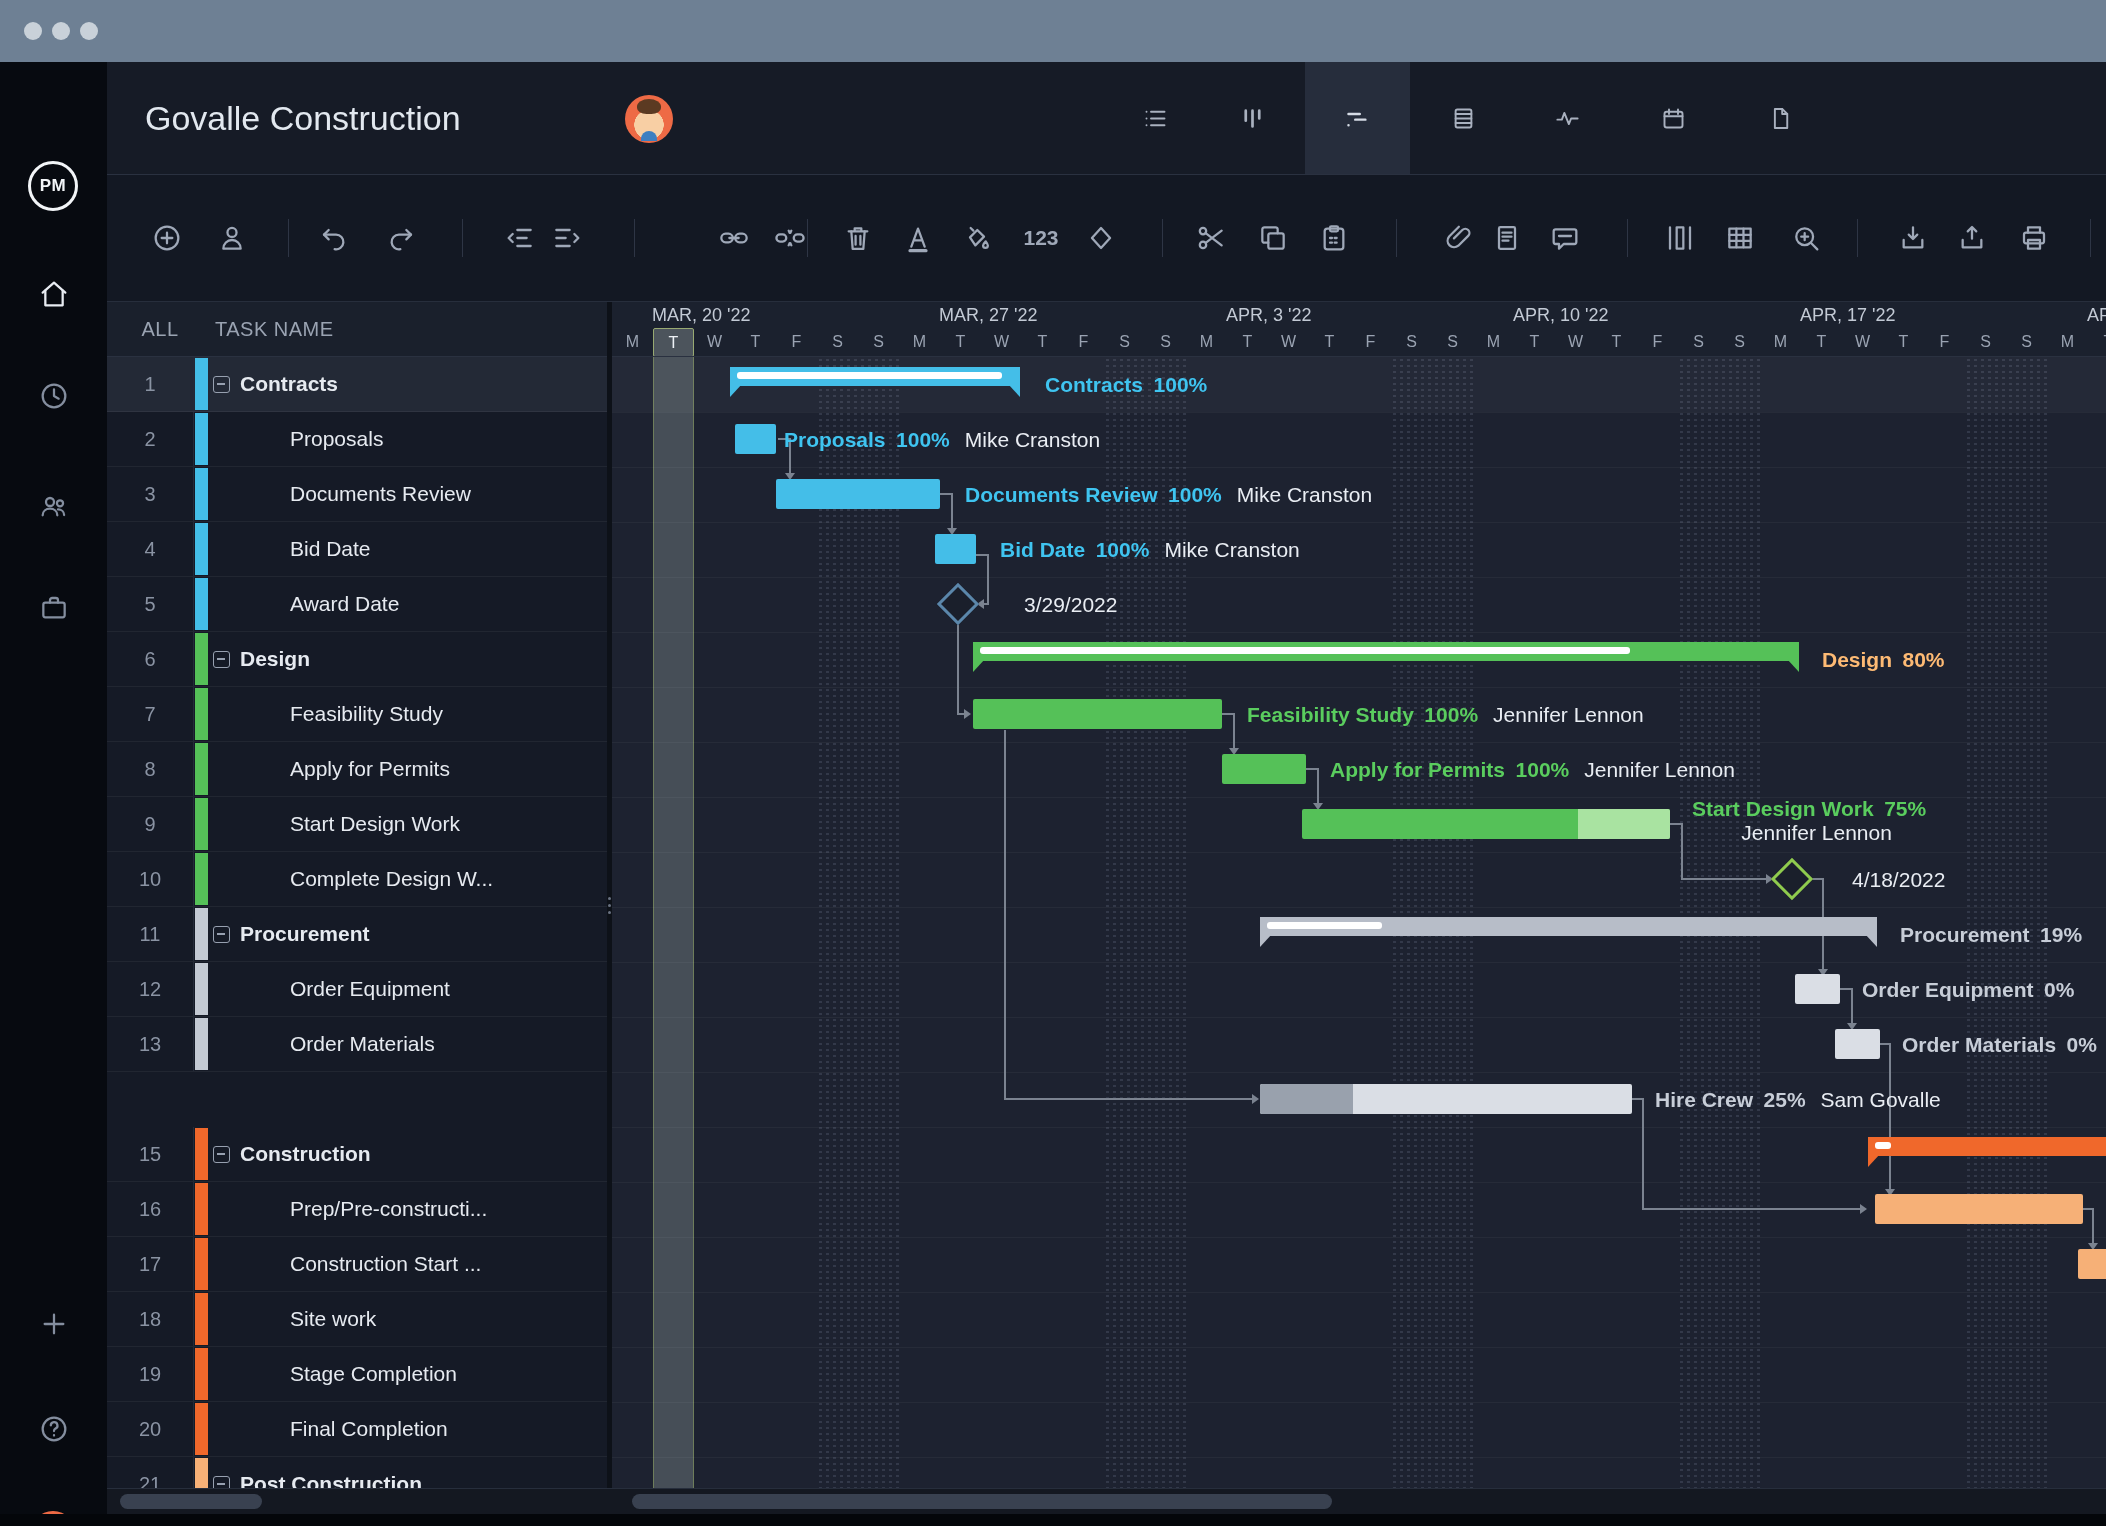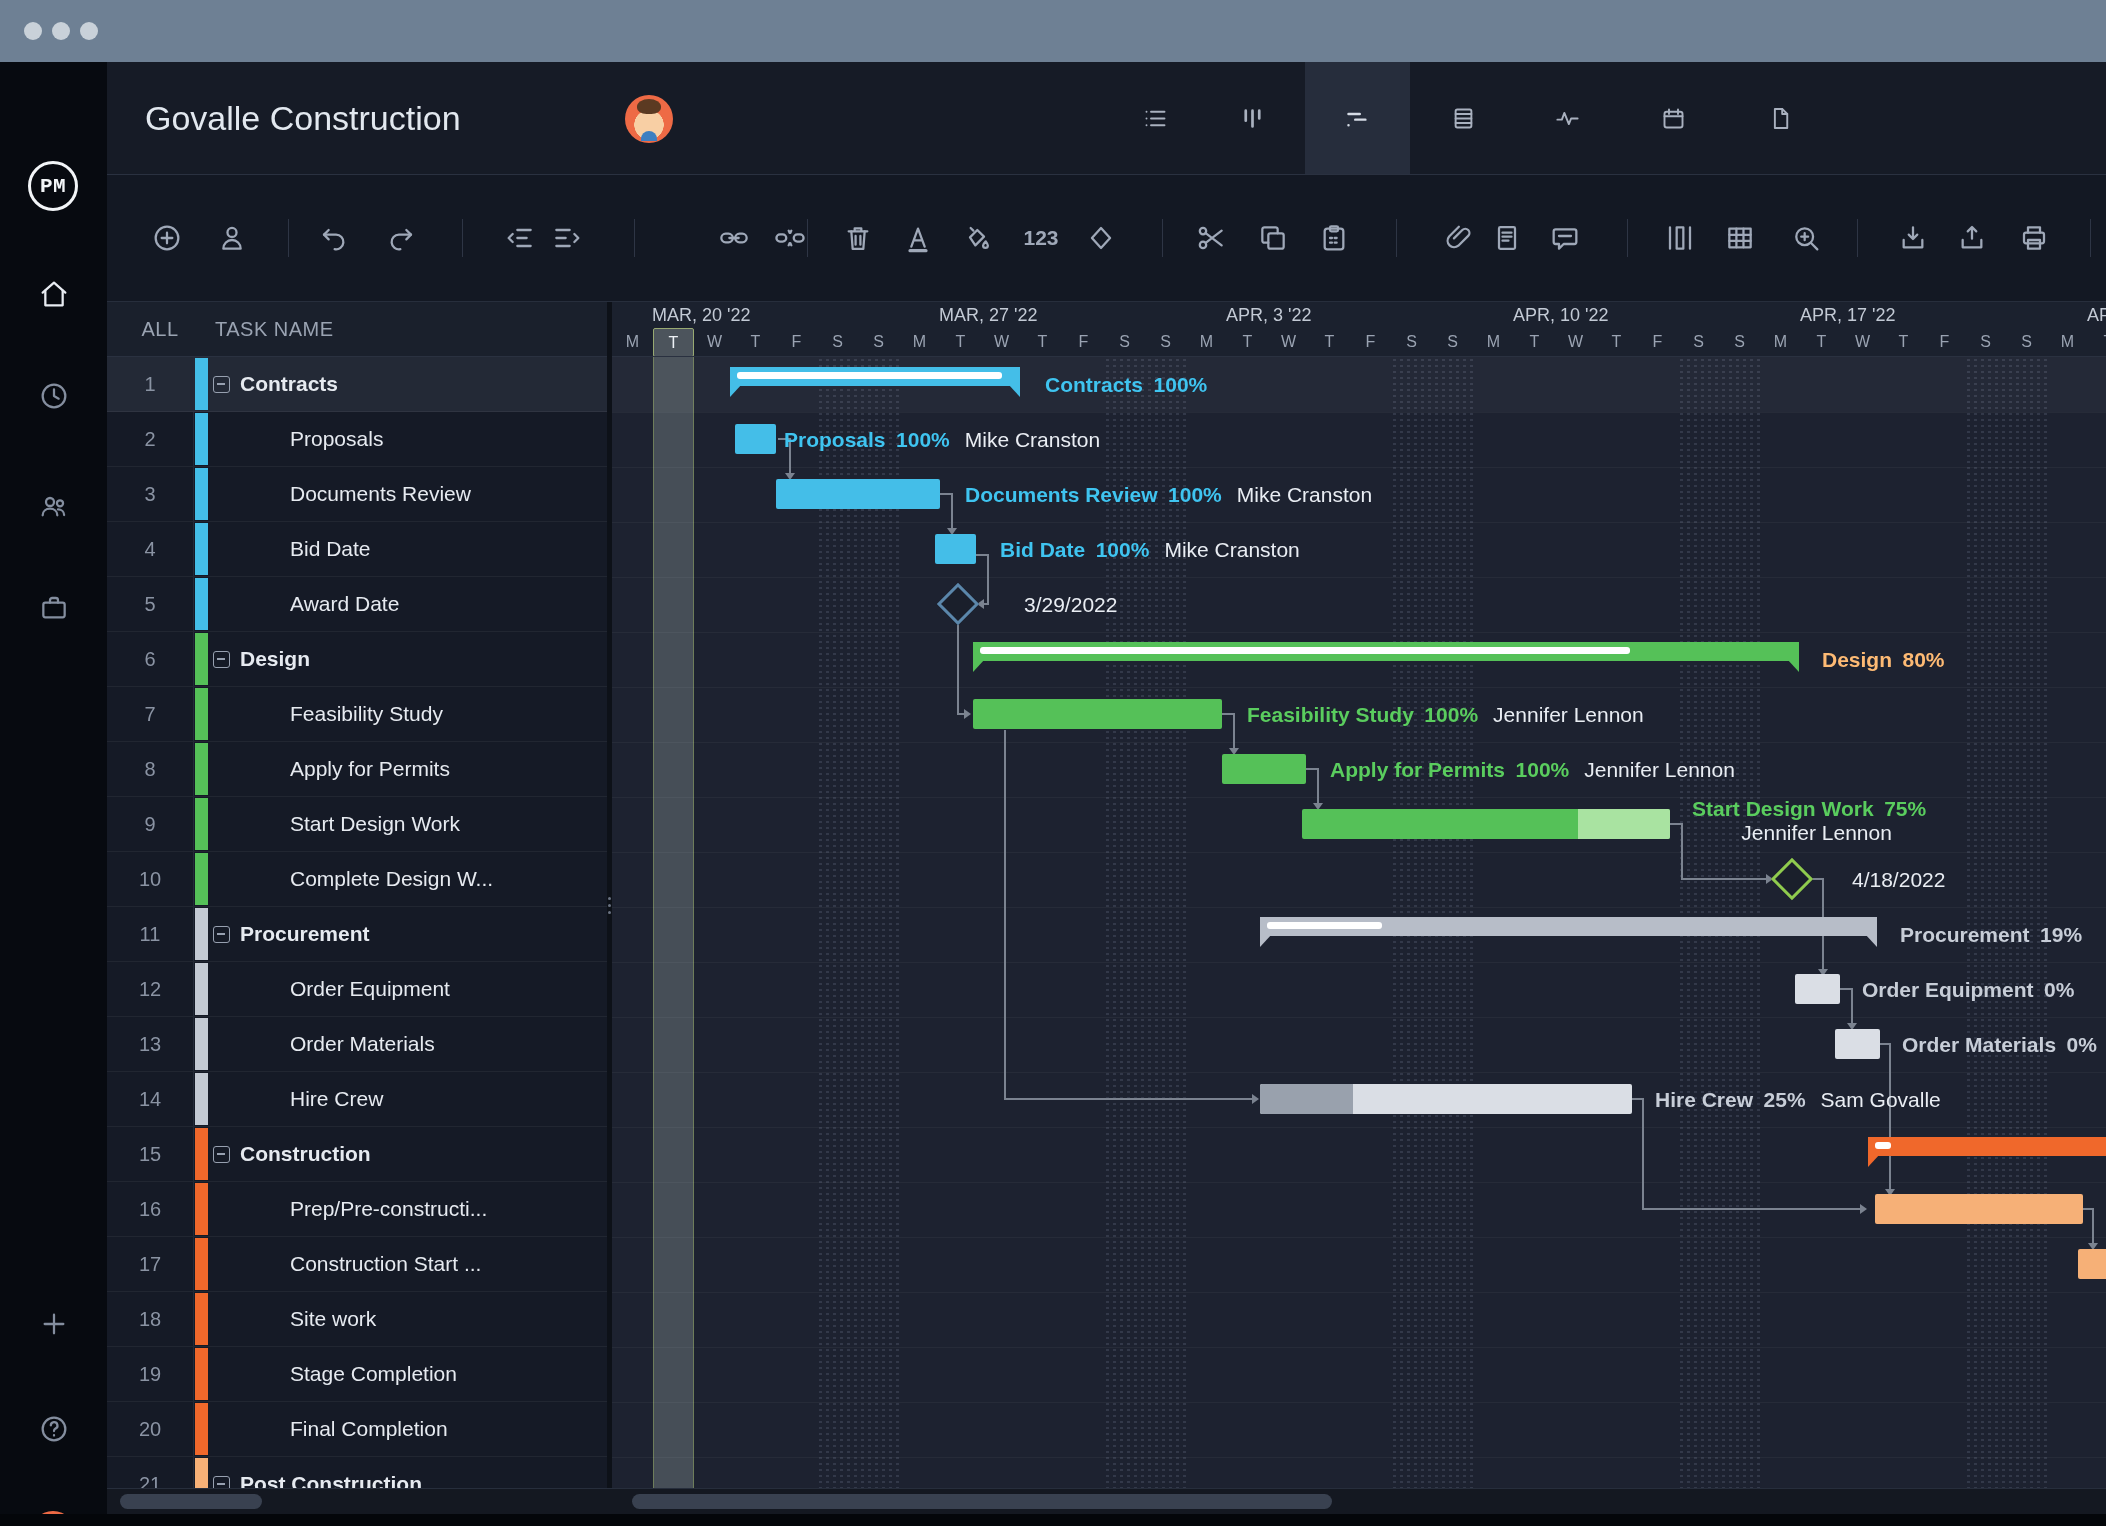--- a/index.html
+++ b/index.html
@@ -4,21 +4,21 @@
 <style>
   html,body{margin:0;padding:0;background:#05070b;}
   *{box-sizing:border-box;font-family:"Liberation Sans",sans-serif;}
   #stage{position:relative;width:2106px;height:1526px;overflow:hidden;background:#05070b;}
   
   .topbar{position:absolute;left:0;top:0;width:2106px;height:62px;background:#6E8094;}
   .windot{position:absolute;top:22px;width:18px;height:18px;border-radius:50%;background:#C9D1D9;}
   
   .sidebar{position:absolute;left:0;top:62px;width:107px;height:1464px;background:#070A10;}
   .logo{position:absolute;left:28px;top:99px;width:50px;height:50px;border:3px solid #F2F5F8;border-radius:50%;
-        color:#F2F5F8;font-weight:bold;font-size:21px;display:flex;align-items:center;justify-content:center;letter-spacing:.5px;font-family:Liberation Mono, monospace;}
+        color:#F2F5F8;font-weight:bold;font-size:17px;display:flex;align-items:center;justify-content:center;letter-spacing:.5px;}
   .sideicon{position:absolute;left:38px;width:32px;height:32px;transform:translateY(-16px);}
   .face{border-radius:50%;background:radial-gradient(circle at 50% 62%, #F8CFA4 0 38%, #EE6A45 39% 100%);position:relative;overflow:hidden;}
   .face:before{content:"";position:absolute;left:24%;top:8%;width:52%;height:32%;background:#5b3a22;border-radius:50% 50% 40% 40%;}
   .face:after{content:"";position:absolute;left:34%;top:74%;width:32%;height:22%;background:#3d7fc1;border-radius:8px 8px 0 0;}
   
   .apphead{position:absolute;left:107px;top:62px;width:1999px;height:113px;background:#161B26;border-bottom:1px solid #2A3140;}
   .page-title{position:absolute;left:38px;top:0;height:113px;display:flex;align-items:center;font-size:34px;font-weight:500;color:#E2E8EF;margin:0;}
   .head-avatar{position:absolute;left:518px;top:33px;width:48px;height:48px;}
   .viewtile{position:absolute;top:0;height:112px;width:105px;background:#262D3C;}
   .viewicon{position:absolute;top:43px;width:27px;height:27px;transform:translateX(-13px);}
@@ -339,26 +339,20 @@
         <div class="rownum">12</div>
         <div class="numline"></div>
         <div class="colorbar" style="background: rgb(195, 201, 211);"></div>
         <div class="tname child">Order Equipment</div>
       </div>
       <div class="trow" style="top: 660px;">
         <div class="rownum">13</div>
         <div class="numline"></div>
         <div class="colorbar" style="background: rgb(195, 201, 211);"></div>
         <div class="tname child">Order Materials</div>
-      </div>
-      <div class="trow" style="top: 715px;">
-        <div class="rownum">14</div>
-        <div class="numline"></div>
-        <div class="colorbar" style="background: rgb(195, 201, 211);"></div>
-        <div class="tname child">Hire Crew</div>
       </div>
       <div class="trow" style="top: 770px;">
         <div class="rownum">15</div>
         <div class="numline"></div>
         <div class="colorbar" style="background: rgb(240, 104, 43);"></div>
         <div class="collapse"></div>
         <div class="tname parent">Construction</div>
       </div>
       <div class="trow" style="top: 825px;">
         <div class="rownum">16</div>

